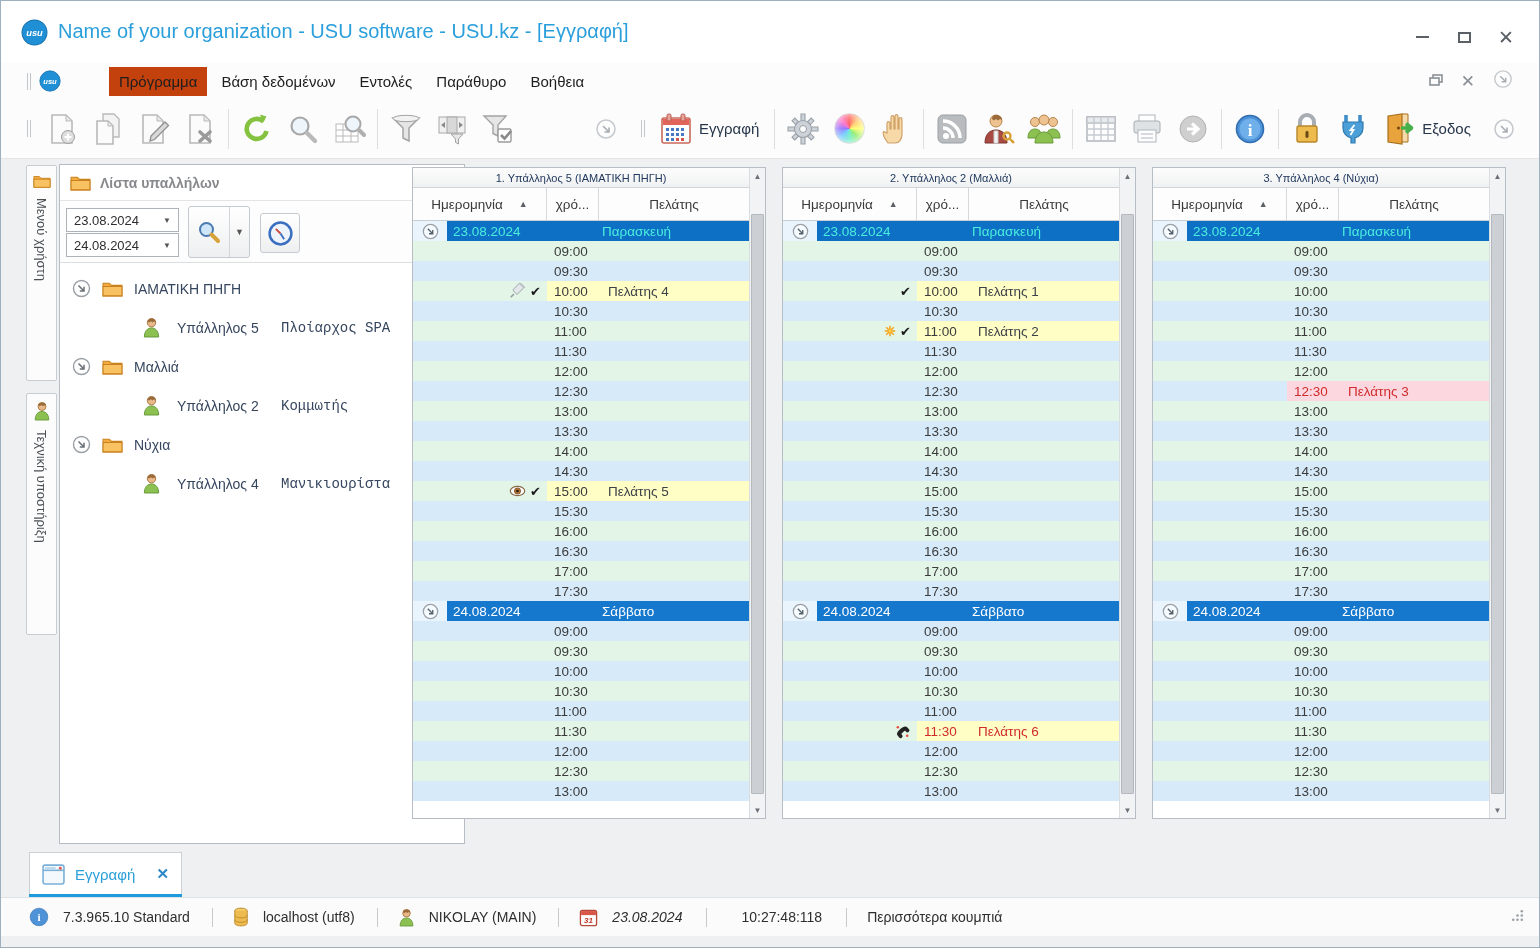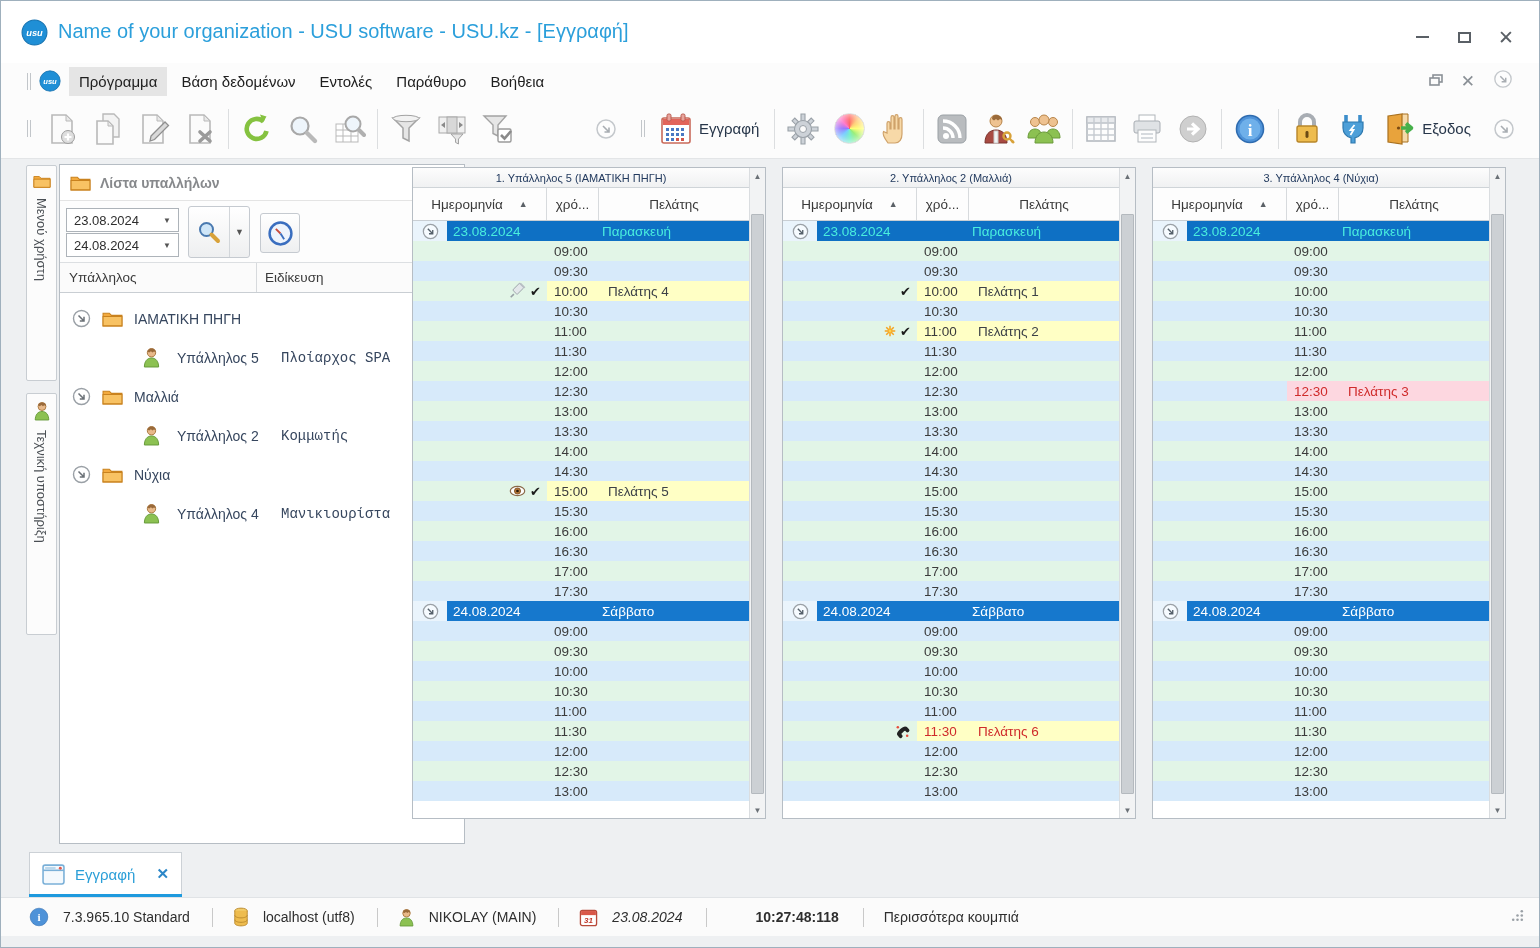--- a/index.html
+++ b/index.html
@@ -13,21 +13,21 @@
   .win-controls{position:absolute;right:20px;top:26px;display:flex;gap:16px;align-items:center;}
   .wc{width:26px;height:20px;display:flex;align-items:center;justify-content:center;color:#5a6066;}
   .wc-min-bar{width:13px;height:2px;background:#5a6066;}
   .wc-max-box{width:13px;height:11px;border:2px solid #5a6066;}
   .wc-x{font-size:19px;line-height:1;color:#5a6066;}
   
   .menubar{position:absolute;left:0;top:62px;right:0;height:36px;background:#fcfcfc;display:flex;align-items:center;}
   .grip{width:4px;height:17px;border-left:1px solid #c2c6ca;border-right:1px solid #c2c6ca;margin:0 8px 0 26px;}
   .menu-logo{width:22px;height:22px;margin-right:8px;}
   .menu-item{padding:6px 10px;font-size:15px;color:#1e1e1e;margin-right:4px;}
-  .menu-item.active{background:#e5e5e5;}
+  .menu-item.active{background:#c2410c;margin-left:40px;}
   .mdi-controls{margin-left:auto;display:flex;gap:18px;align-items:center;margin-right:26px;color:#8a9096;}
   .mdi-min{width:11px;height:2px;background:#8a9096;}
   .mdi-x{font-size:17px;line-height:1;color:#8a9096;}
   
   .toolbar{position:absolute;left:0;top:98px;right:0;height:60px;background:#fcfcfc;
     border-bottom:1px solid #e3e5e7;display:flex;align-items:center;}
   .tbtn{width:46px;height:46px;display:flex;align-items:center;justify-content:center;flex:0 0 auto;}
   .tbtn svg{width:34px;height:34px;}
   .tbtn.small svg{width:22px;height:22px;}
   .tsep{width:1px;height:40px;background:#dcdee0;margin:0 5px;flex:0 0 auto;}
@@ -439,24 +439,20 @@
         <span class="sb-arrow">▼</span>
       </div>
       <div class="clock-btn">
         <svg width="27" height="27" viewBox="0 0 26 26">
             <circle cx="13" cy="13" r="10.5" fill="#eef4fc" stroke="#3a6ebf" stroke-width="2.4"></circle>
             <path d="M13 13L8.5 8.5" stroke="#c94a3a" stroke-width="1.8"></path>
             <path d="M13 13l3.5 5.5" stroke="#3a6ebf" stroke-width="1.8"></path>
           </svg>
       </div>
     </div>
-    <div class="ep-cols">
-      <span class="ep-col1">Υπάλληλος</span>
-      <span class="ep-col2">Ειδίκευση</span>
-    </div>
     <div class="tree">
       <div class="tree-row grp">
         <svg class="exp19" viewBox="0 0 19 19">
             <circle cx="9.5" cy="9.5" r="8" fill="#fff" stroke="#9aa0a6" stroke-width="1.4"></circle>
             <path d="M6.5 6.5l5.5 5.5M12 7.8V12H7.8" fill="none" stroke="#6a7076" stroke-width="1.5"></path>
           </svg>
         <svg class="fold" viewBox="0 0 20 16">
             <path d="M1 3h6l2 2h10v10H1z" fill="#f3aa3e" stroke="#c9821e"></path>
             <path d="M1 6h18v9H1z" fill="#f8c263" stroke="#c9821e"></path>
           </svg>
@@ -1146,21 +1142,21 @@
     <span class="ssep" style="margin-left:22px;"></span>
     <span class="sitem" style="margin-left:20px;font-style:italic;">
       <svg width="19" height="19" viewBox="0 0 20 20">
           <rect x="1.5" y="2.5" width="17" height="16" rx="2" fill="#fff" stroke="#b84a3a" stroke-width="1.4"></rect>
           <rect x="2.2" y="3.2" width="15.6" height="4.3" fill="#d95748"></rect>
           <text x="10" y="15.8" text-anchor="middle" font-size="8.5" font-weight="bold" fill="#c0392b" font-family="Liberation Sans,sans-serif">31</text>
         </svg>
       <span>23.08.2024</span>
     </span>
     <span class="ssep" style="margin-left:24px;"></span>
-    <span class="sitem" style="margin-left:48px;font-weight:bold;">
+    <span class="sitem" style="margin-left:34px;">
       <span>10:27:48:118</span>
     </span>
     <span class="ssep" style="margin-left:24px;"></span>
     <span class="sitem" style="margin-left:20px;">
       <span>Περισσότερα κουμπιά</span>
     </span>
     <span class="sgrip">
       <svg width="15" height="15" viewBox="0 0 14 14">
           <g fill="#9aa0a6">
             <circle cx="11" cy="3" r="1.2"></circle>

